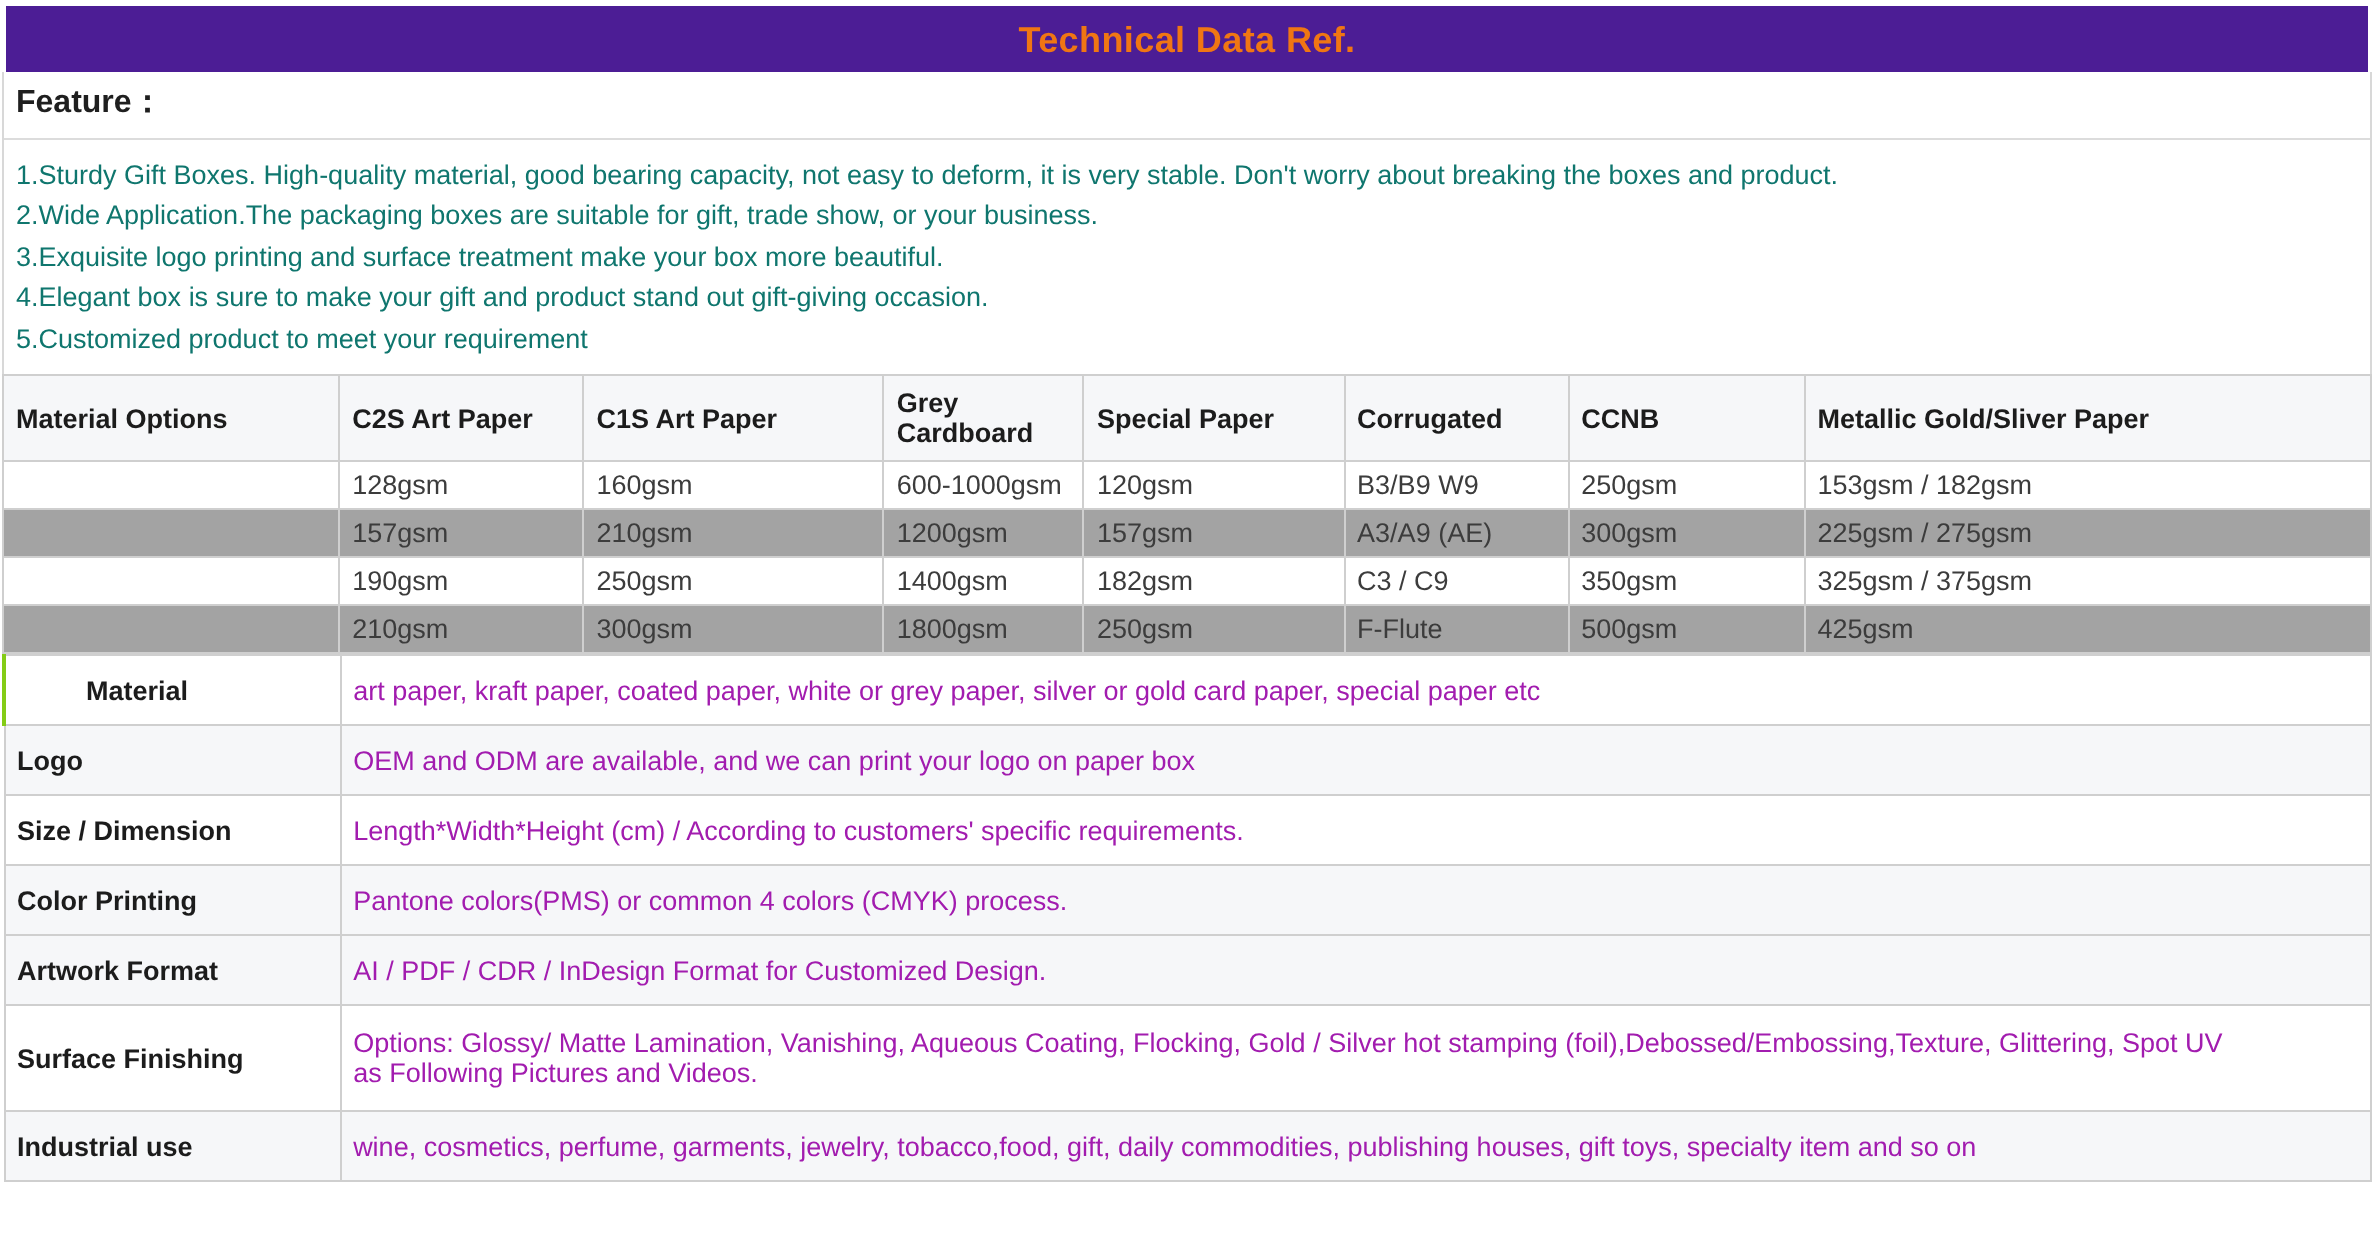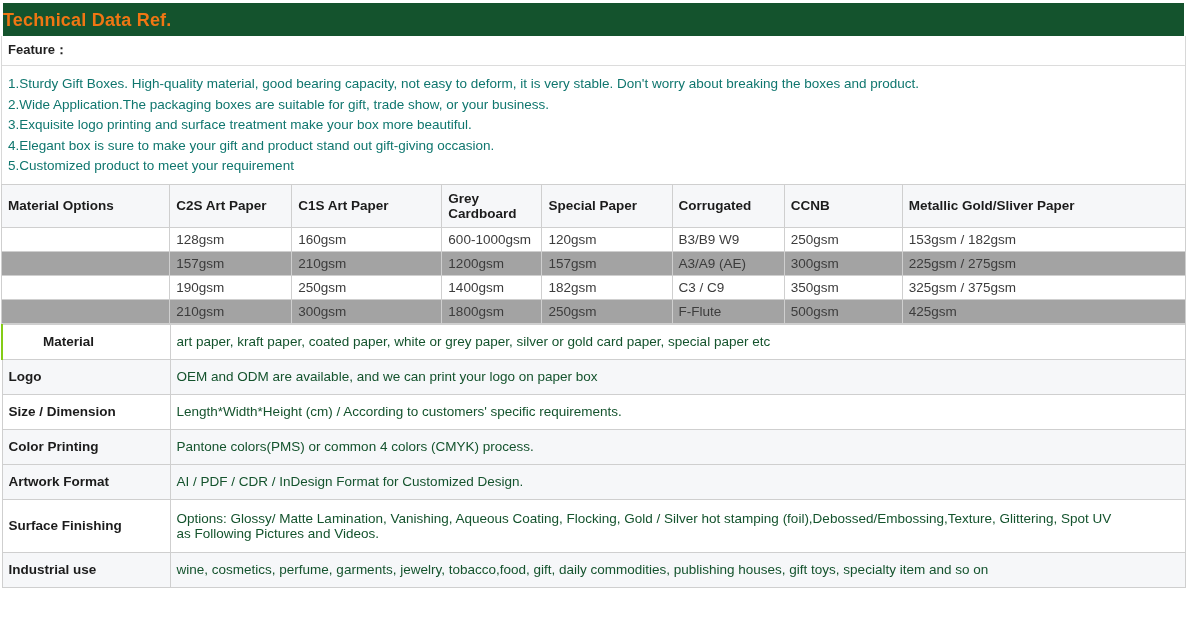--- a/index.html
+++ b/index.html
@@ -19,45 +19,45 @@
     width: 1187px;
     height: 620px;
     position: relative;
     box-sizing: border-box;
   }
 
   
   .title-band {
     margin: 3px 3px 0 3px;
     height: 33px;
-    background: #14532d;
+    background: #4c1d95;
     display: flex;
     align-items: center;
-    justify-content: flex-start;
+    justify-content: center;
   }
   .title-text {
     color: #f07613;
     font-size: 18px;
     font-weight: bold;
     letter-spacing: 0.2px;
     line-height: 1;
   }
 
   
   .feature-wrap {
     border-left: 1px solid #d8d8d8;
     border-right: 1px solid #d8d8d8;
     margin: 0 1px;
   }
   .feature-head {
     padding: 7px 6px 8px 6px;
     border-bottom: 1px solid #dcdcdc;
   }
   .feature-head-text {
-    font-size: 13px;
+    font-size: 16px;
     font-weight: bold;
     color: #1f1f1f;
     line-height: 1.1;
   }
   .feature-list {
     padding: 8px 6px 7px 6px;
   }
   .feature-line {
     font-size: 13.5px;
     line-height: 20.5px;
@@ -107,21 +107,21 @@
   }
 
   
   .specs td.spec-label {
     font-weight: bold;
     color: #1c1c1c;
     font-size: 13.5px;
     vertical-align: middle;
   }
   .specs td.spec-value {
-    color: #14532d;
+    color: #a21caf;
     vertical-align: middle;
     white-space: nowrap;
   }
   .specs tr.odd td { background: #ffffff; }
   .specs tr.even td { background: #f6f7f9; }
 
   .specs tr.accent td.spec-label {
     border-left: 2px solid #84cc16;
     padding-left: 40px;
   }

